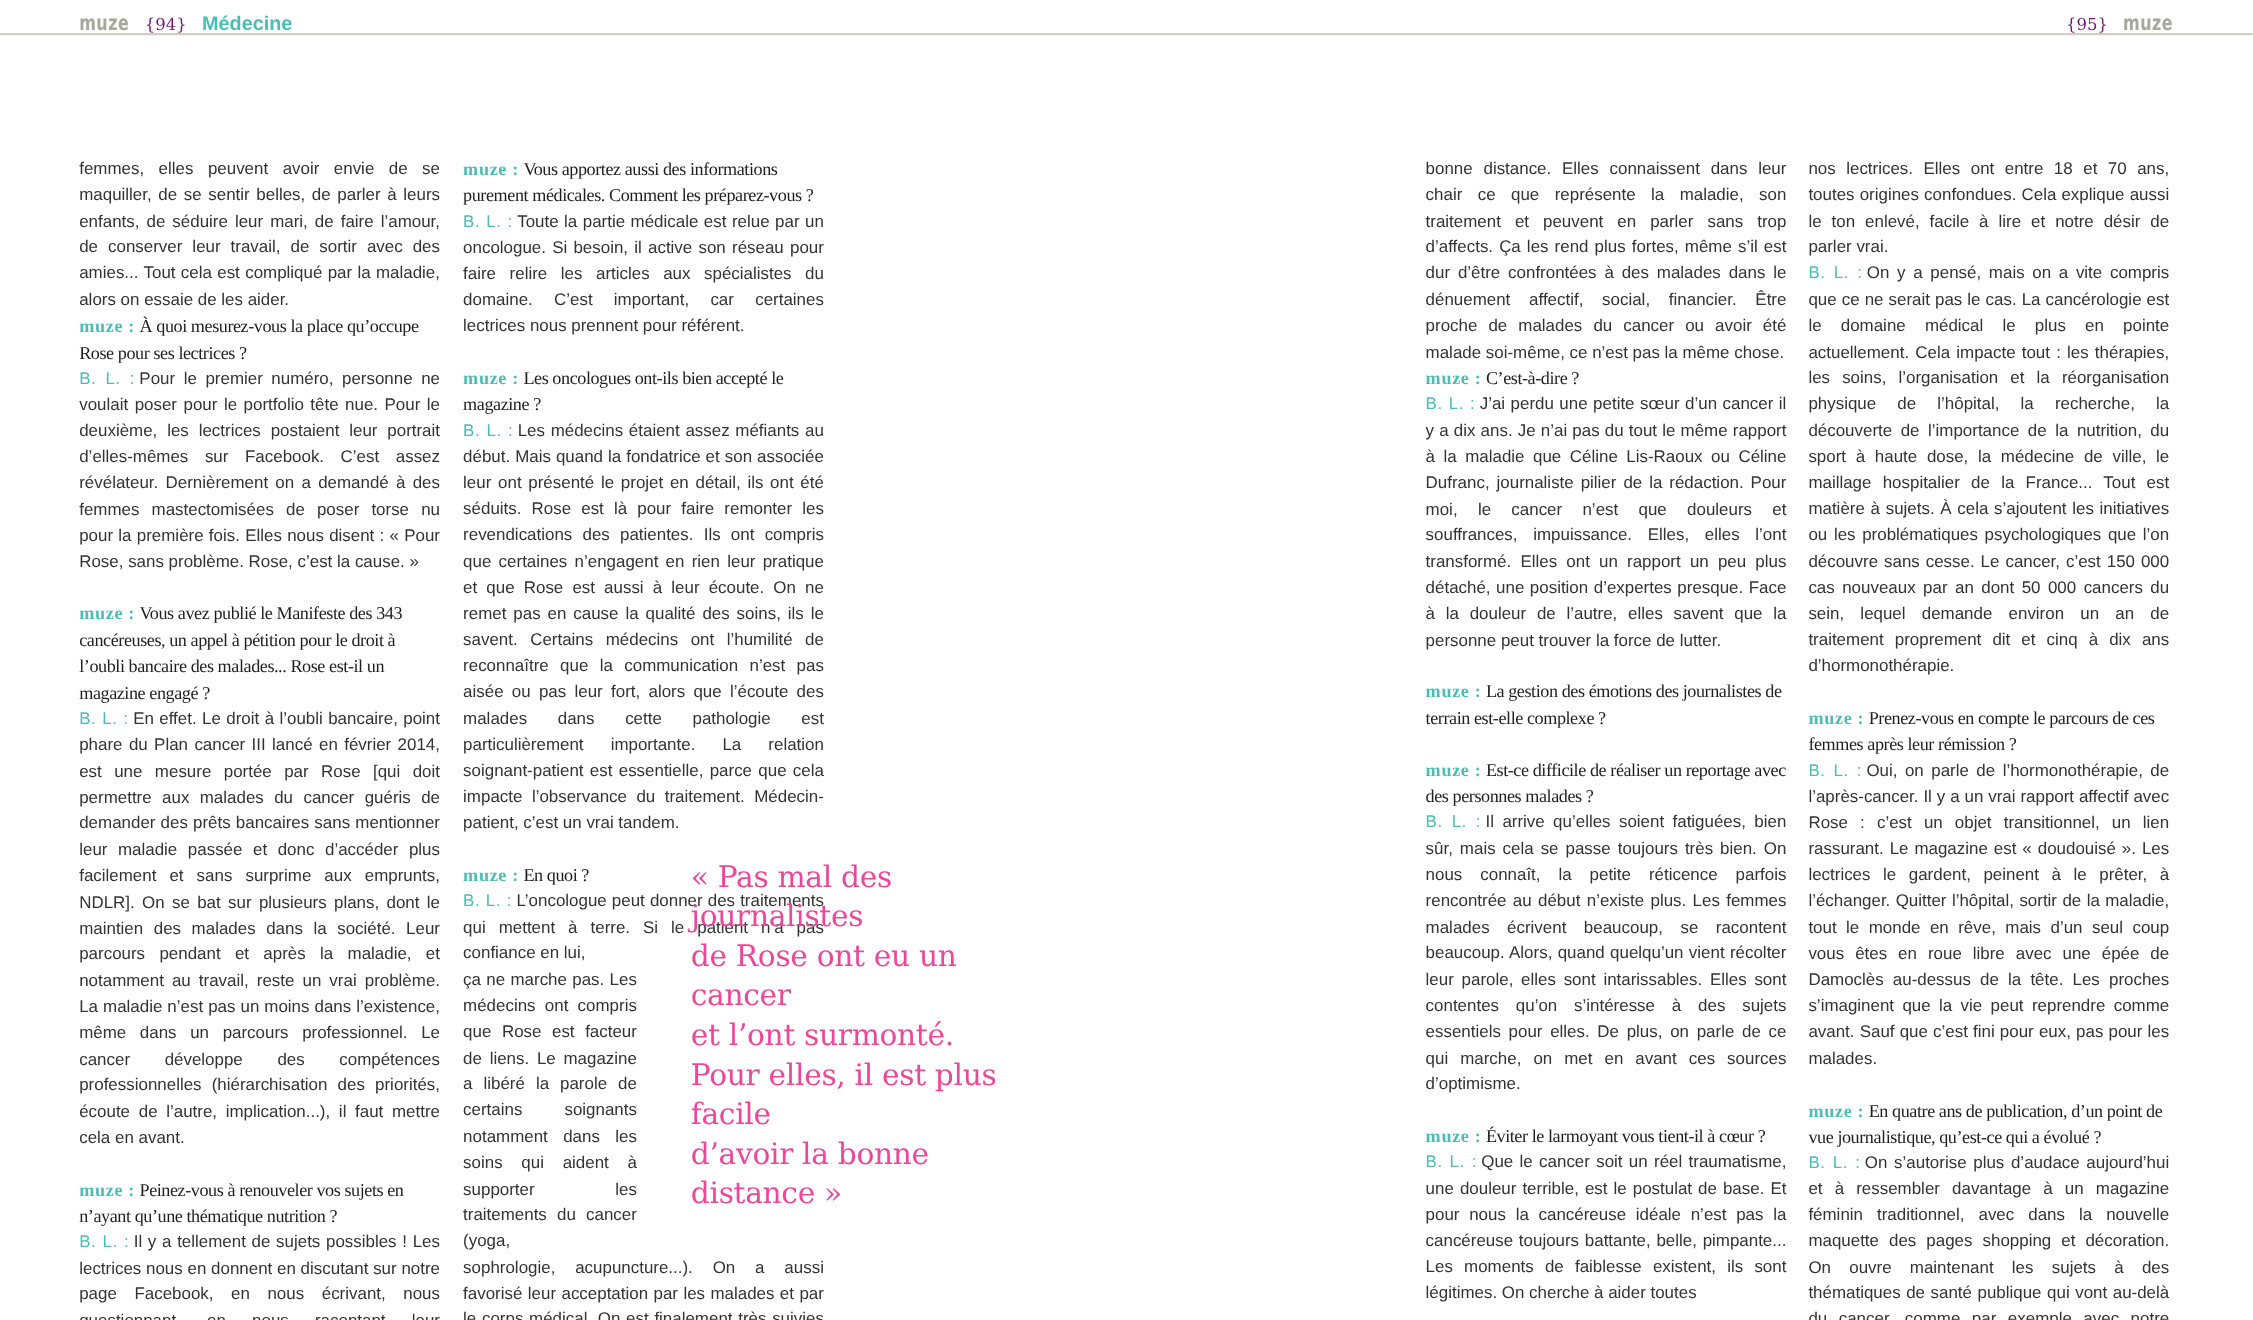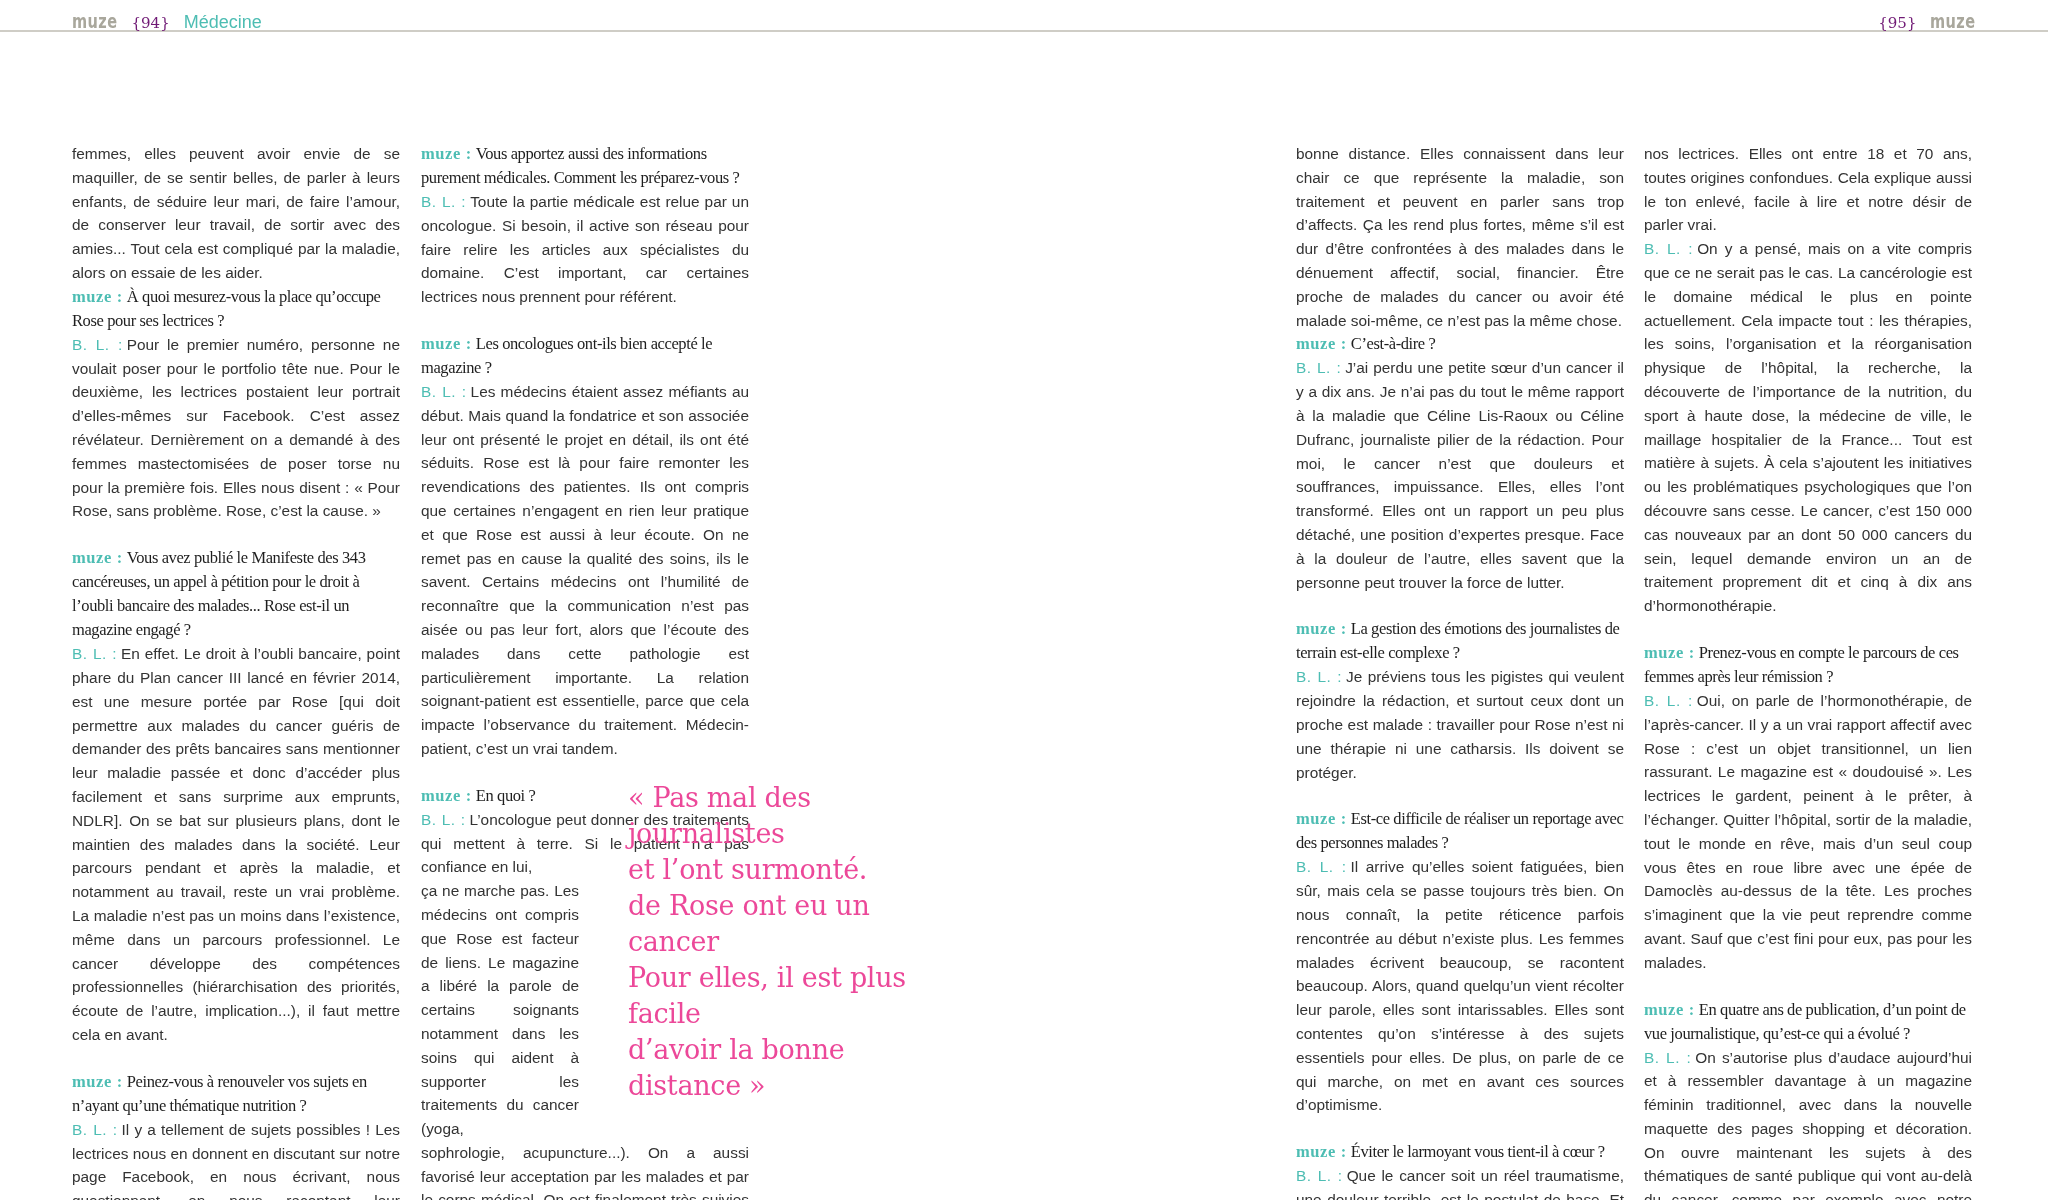--- a/index.html
+++ b/index.html
@@ -5,21 +5,21 @@
   html,body{margin:0;padding:0;background:#fff;}
   body{width:2048px;height:1200px;position:relative;overflow:hidden;
        font-family:"Liberation Sans",sans-serif;color:#2b2b2b;}
   .header-rule{position:absolute;left:0;right:0;top:30px;height:2px;background:#cfcdc6;}
   .hdr{position:absolute;top:10px;font-size:19px;line-height:22px;white-space:nowrap;}
   .hdr-left{left:72px;}
   .hdr-right{right:72px;}
   .brand{font-family:"DejaVu Sans Condensed","DejaVu Sans",sans-serif;font-weight:bold;color:#a9a79c;font-size:19px;letter-spacing:0.5px;transform:scaleX(0.85);display:inline-block;transform-origin:left;}
   .hdr-right .brand{transform-origin:right;}
   .pgnum{font-family:"DejaVu Serif",serif;color:#701a75;font-size:15px;margin:0 6px;}
-  .section{color:#4dbdb3;font-size:18px;margin-left:8px;}
+  .section{color:#4dbdb3;font-size:18px;margin-left:8px;font-weight:bold;}
   .col{position:absolute;top:142px;width:328px;font-size:15.4px;line-height:23.8px;color:#333;}
   .c1{left:72px;}
   .c2{left:421px;}
   .c3{left:1296px;}
   .c4{left:1644px;}
   .col p{margin:0;text-align:justify;hyphens:auto;}
   .qa{margin-bottom:23px;}
   .q{font-family:Liberation Serif, serif;font-size:16.5px;line-height:24px;color:#1e1e1e;letter-spacing:-0.4px;transform-origin:left;}
   .q .lbl{color:#4dbdb3;font-weight:bold;letter-spacing:0.6px;margin-right:4px;}
   .a .lbl{color:#4dbdb3;margin-right:4px;letter-spacing:0.5px;}
@@ -68,35 +68,34 @@
     <div class="q"><span class="lbl">muze :</span><span>En quoi ?</span></div>
     <p class="a"><span class="lbl">B. L. :</span><span>L’oncologue peut donner des traitements qui mettent à terre. Si le patient n’a pas confiance en lui,</span></p>
     <p class="a c2-narrow">ça ne marche pas. Les médecins ont compris que Rose est facteur de liens. Le magazine a libéré la parole de certains soignants notamment dans les soins qui aident à supporter les traitements du cancer (yoga,</p>
     <p class="a">sophrologie, acupuncture...). On a aussi favorisé leur acceptation par les malades et par le corps médical. On est finalement très suivies par le corps médical.</p>
   </div>
 
 </div>
 
 <div class="pull">
   <p>« Pas mal des journalistes</p>
+  <p>de Rose ont eu un cancer</p>
   <p>et l’ont surmonté.</p>
-  <p>de Rose ont eu un cancer</p>
   <p>Pour elles, il est plus facile</p>
   <p>d’avoir la bonne distance »</p>
 </div>
 
 <div class="col c3">
   <p class="qa">bonne distance. Elles connaissent dans leur chair ce que représente la maladie, son traitement et peuvent en parler sans trop d’affects. Ça les rend plus fortes, même s’il est dur d’être confrontées à des malades dans le dénuement affectif, social, financier. Être proche de malades du cancer ou avoir été malade soi-même, ce n’est pas la même chose.</p>
   <div class="qa">
     <div class="q"><span class="lbl">muze :</span><span>C’est-à-dire ?</span></div>
     <p class="a"><span class="lbl">B. L. :</span><span>J’ai perdu une petite sœur d’un cancer il y a dix ans. Je n’ai pas du tout le même rapport à la maladie que Céline Lis-Raoux ou Céline Dufranc, journaliste pilier de la rédaction. Pour moi, le cancer n’est que douleurs et souffrances, impuissance. Elles, elles l’ont transformé. Elles ont un rapport un peu plus détaché, une position d’expertes presque. Face à la douleur de l’autre, elles savent que la personne peut trouver la force de lutter.</span></p>
   </div>
   <div class="qa">
     <div class="q"><span class="lbl">muze :</span><span>La gestion des émotions des journalistes de terrain est-elle complexe ?</span></div>
-    <p class="a"><span class="lbl">B. L. :</span><span>Je préviens tous les pigistes qui veulent rejoindre la rédaction, et surtout ceux dont un proche est malade : travailler pour Rose n’est ni une thérapie ni une catharsis. Ils doivent se protéger.</span></p>
   </div>
   <div class="qa">
     <div class="q"><span class="lbl">muze :</span><span>Est-ce difficile de réaliser un reportage avec des personnes malades ?</span></div>
     <p class="a"><span class="lbl">B. L. :</span><span>Il arrive qu’elles soient fatiguées, bien sûr, mais cela se passe toujours très bien. On nous connaît, la petite réticence parfois rencontrée au début n’existe plus. Les femmes malades écrivent beaucoup, se racontent beaucoup. Alors, quand quelqu’un vient récolter leur parole, elles sont intarissables. Elles sont contentes qu’on s’intéresse à des sujets essentiels pour elles. De plus, on parle de ce qui marche, on met en avant ces sources d’optimisme.</span></p>
   </div>
   <div class="qa">
     <div class="q"><span class="lbl">muze :</span><span>Éviter le larmoyant vous tient-il à cœur ?</span></div>
     <p class="a"><span class="lbl">B. L. :</span><span>Que le cancer soit un réel traumatisme, une douleur terrible, est le postulat de base. Et pour nous la cancéreuse idéale n’est pas la cancéreuse toujours battante, belle, pimpante... Les moments de faiblesse existent, ils sont légitimes. On cherche à aider toutes</span></p>
   </div>
 </div>

